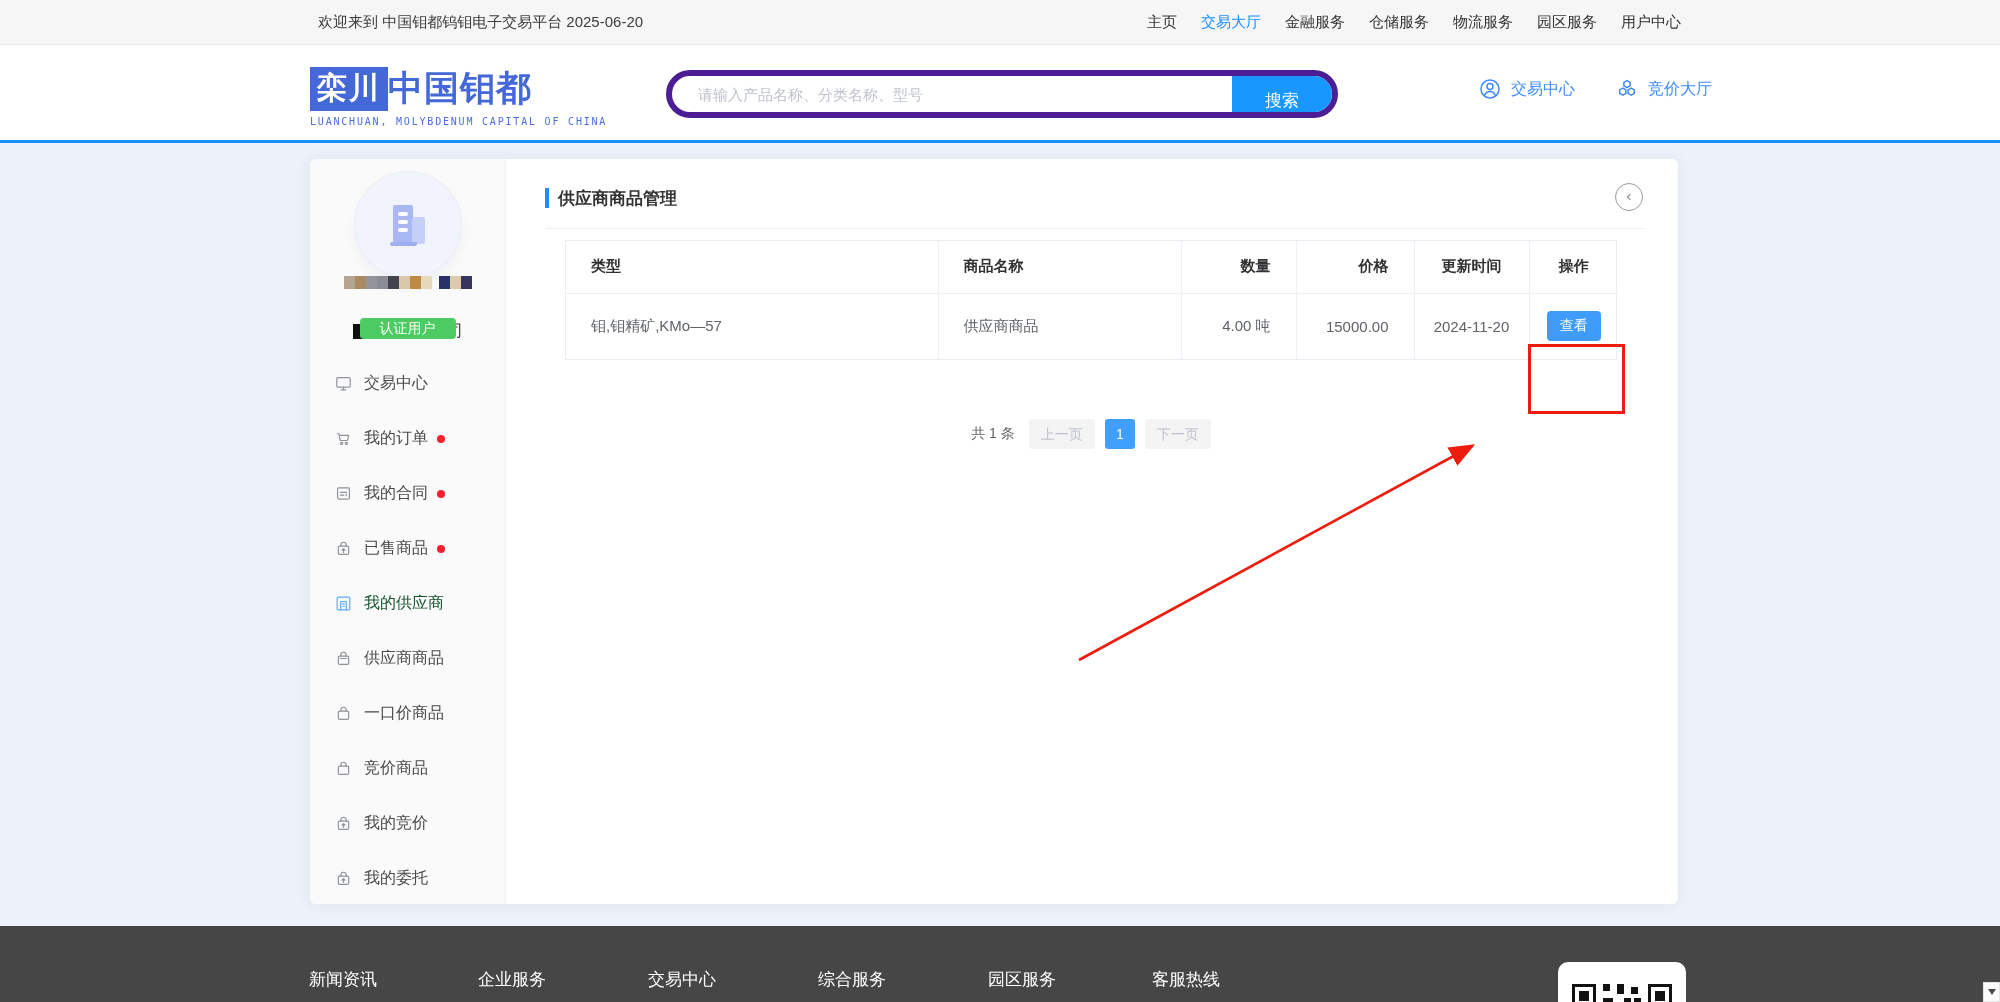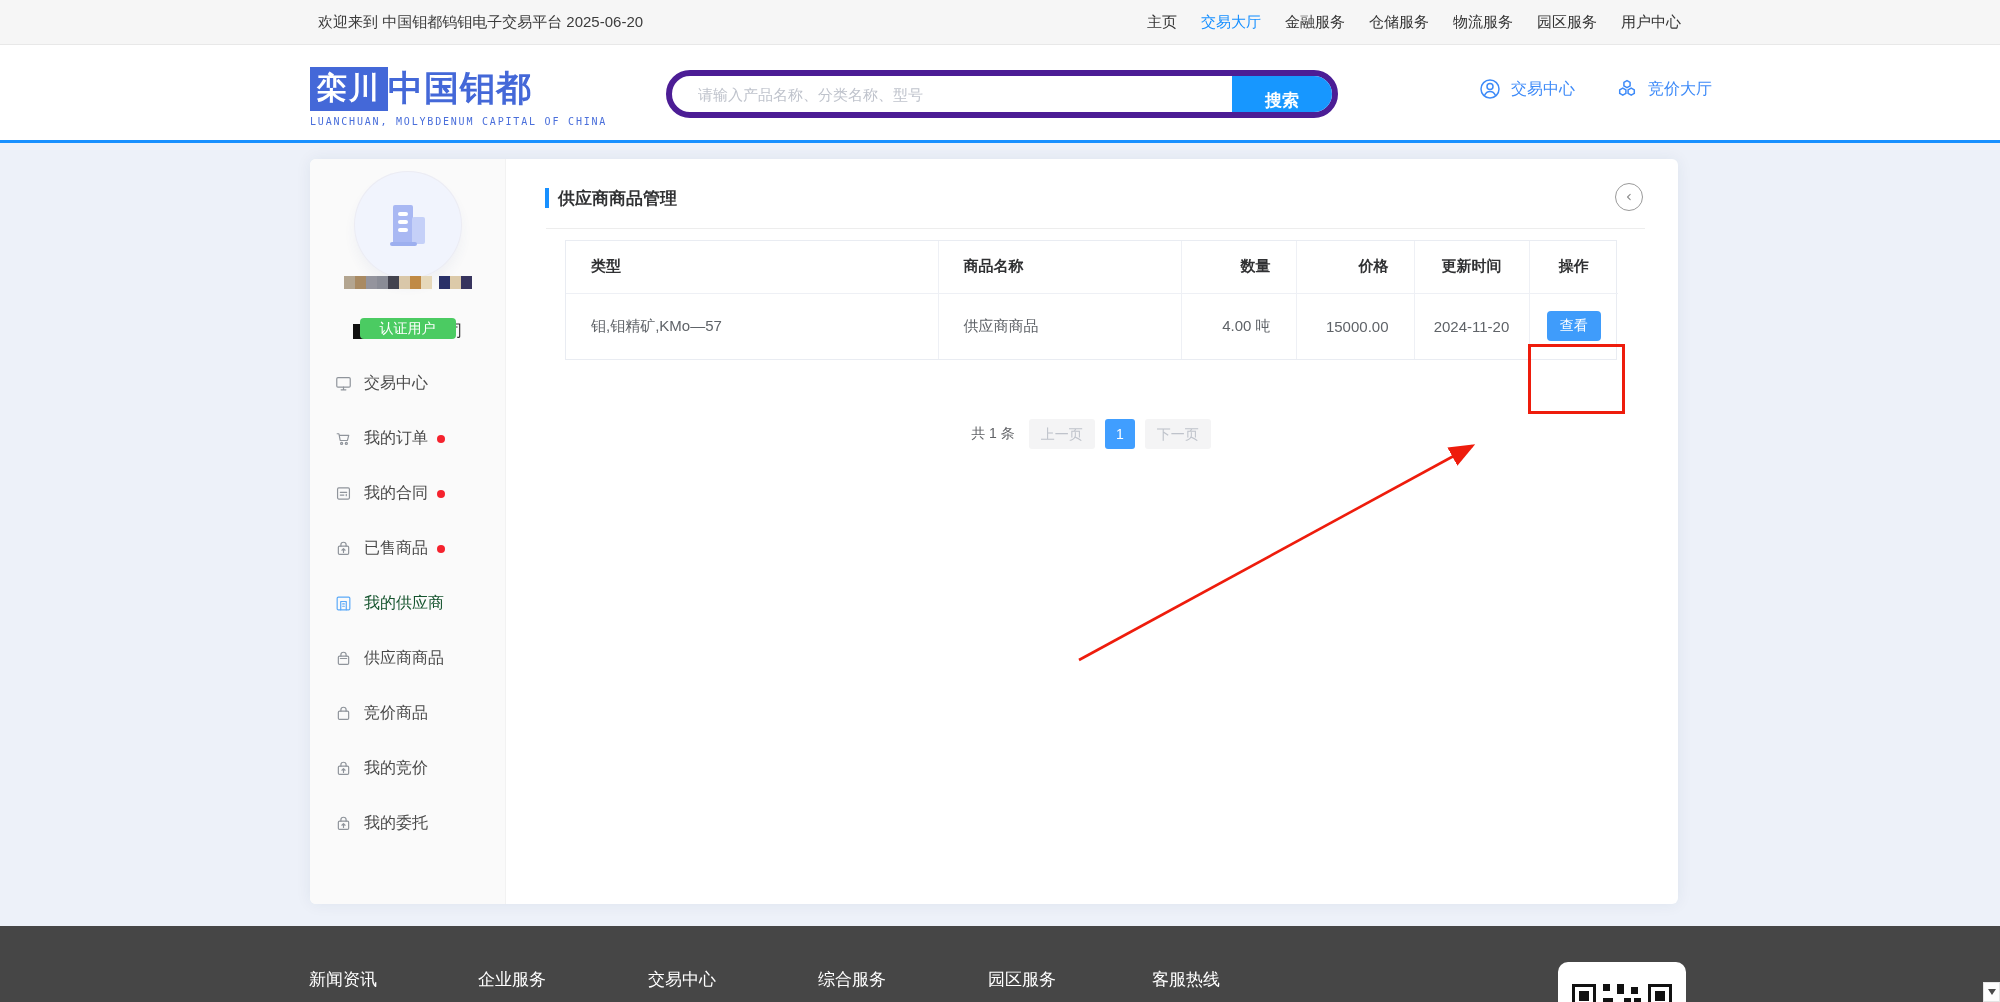--- a/index.html
+++ b/index.html
@@ -41,21 +41,21 @@
     border:6px solid #4c1d95; border-radius:26px; background:#fff;
     display:flex; overflow:hidden;
   }
   .search input {
     flex:1; border:none; outline:none; padding:0 26px; font-size:15px; color:#333;
     font-family:inherit; background:transparent;
   }
   .search input::placeholder { color:#bfc3cc; }
   .search-btn {
     width:100px; height:48px; background:#1797ff; color:#fff; border:none;
-    font-size:17px; cursor:pointer; font-family:inherit;font-weight:bold;
+    font-size:17px; cursor:pointer; font-family:inherit;
   }
   .quick-links { position:absolute; left:1478px; top:32px; display:flex; gap:40px; }
   .quick-link { display:flex; align-items:center; gap:9px; color:#3d8af8; font-size:16px; cursor:pointer; }
   .quick-link svg { width:24px; height:24px; stroke:#3d8af8; fill:none; stroke-width:1.5; stroke-linecap:round; stroke-linejoin:round; }
   
   .card {
     position:absolute; left:310px; top:159px; width:1368px; height:745px;
     background:#fff; border-radius:6px; box-shadow:0 0 16px rgba(30,50,90,0.07);
     display:flex;
   }
@@ -285,20 +285,27 @@
             </svg>
           <span>我的供应商</span>
         </div>
         <div class="menu-item">
           <svg viewBox="0 0 24 24">
               <path d="M8.7 9V7.4a3.3 3.3 0 0 1 6.6 0V9"></path>
               <rect x="5.5" y="9" width="13" height="10.5" rx="1.5"></rect>
               <path d="M8 12h8"></path>
             </svg>
           <span>供应商商品</span>
+        </div>
+        <div class="menu-item">
+          <svg viewBox="0 0 24 24">
+              <path d="M8.7 9V7.4a3.3 3.3 0 0 1 6.6 0V9"></path>
+              <rect x="5.5" y="9" width="13" height="10.5" rx="1.5"></rect>
+            </svg>
+          <span>一口价商品</span>
         </div>
         <div class="menu-item">
           <svg viewBox="0 0 24 24">
               <path d="M8.7 9V7.4a3.3 3.3 0 0 1 6.6 0V9"></path>
               <rect x="5.5" y="9" width="13" height="10.5" rx="1.5"></rect>
             </svg>
           <span>竞价商品</span>
         </div>
         <div class="menu-item">
           <svg viewBox="0 0 24 24">

